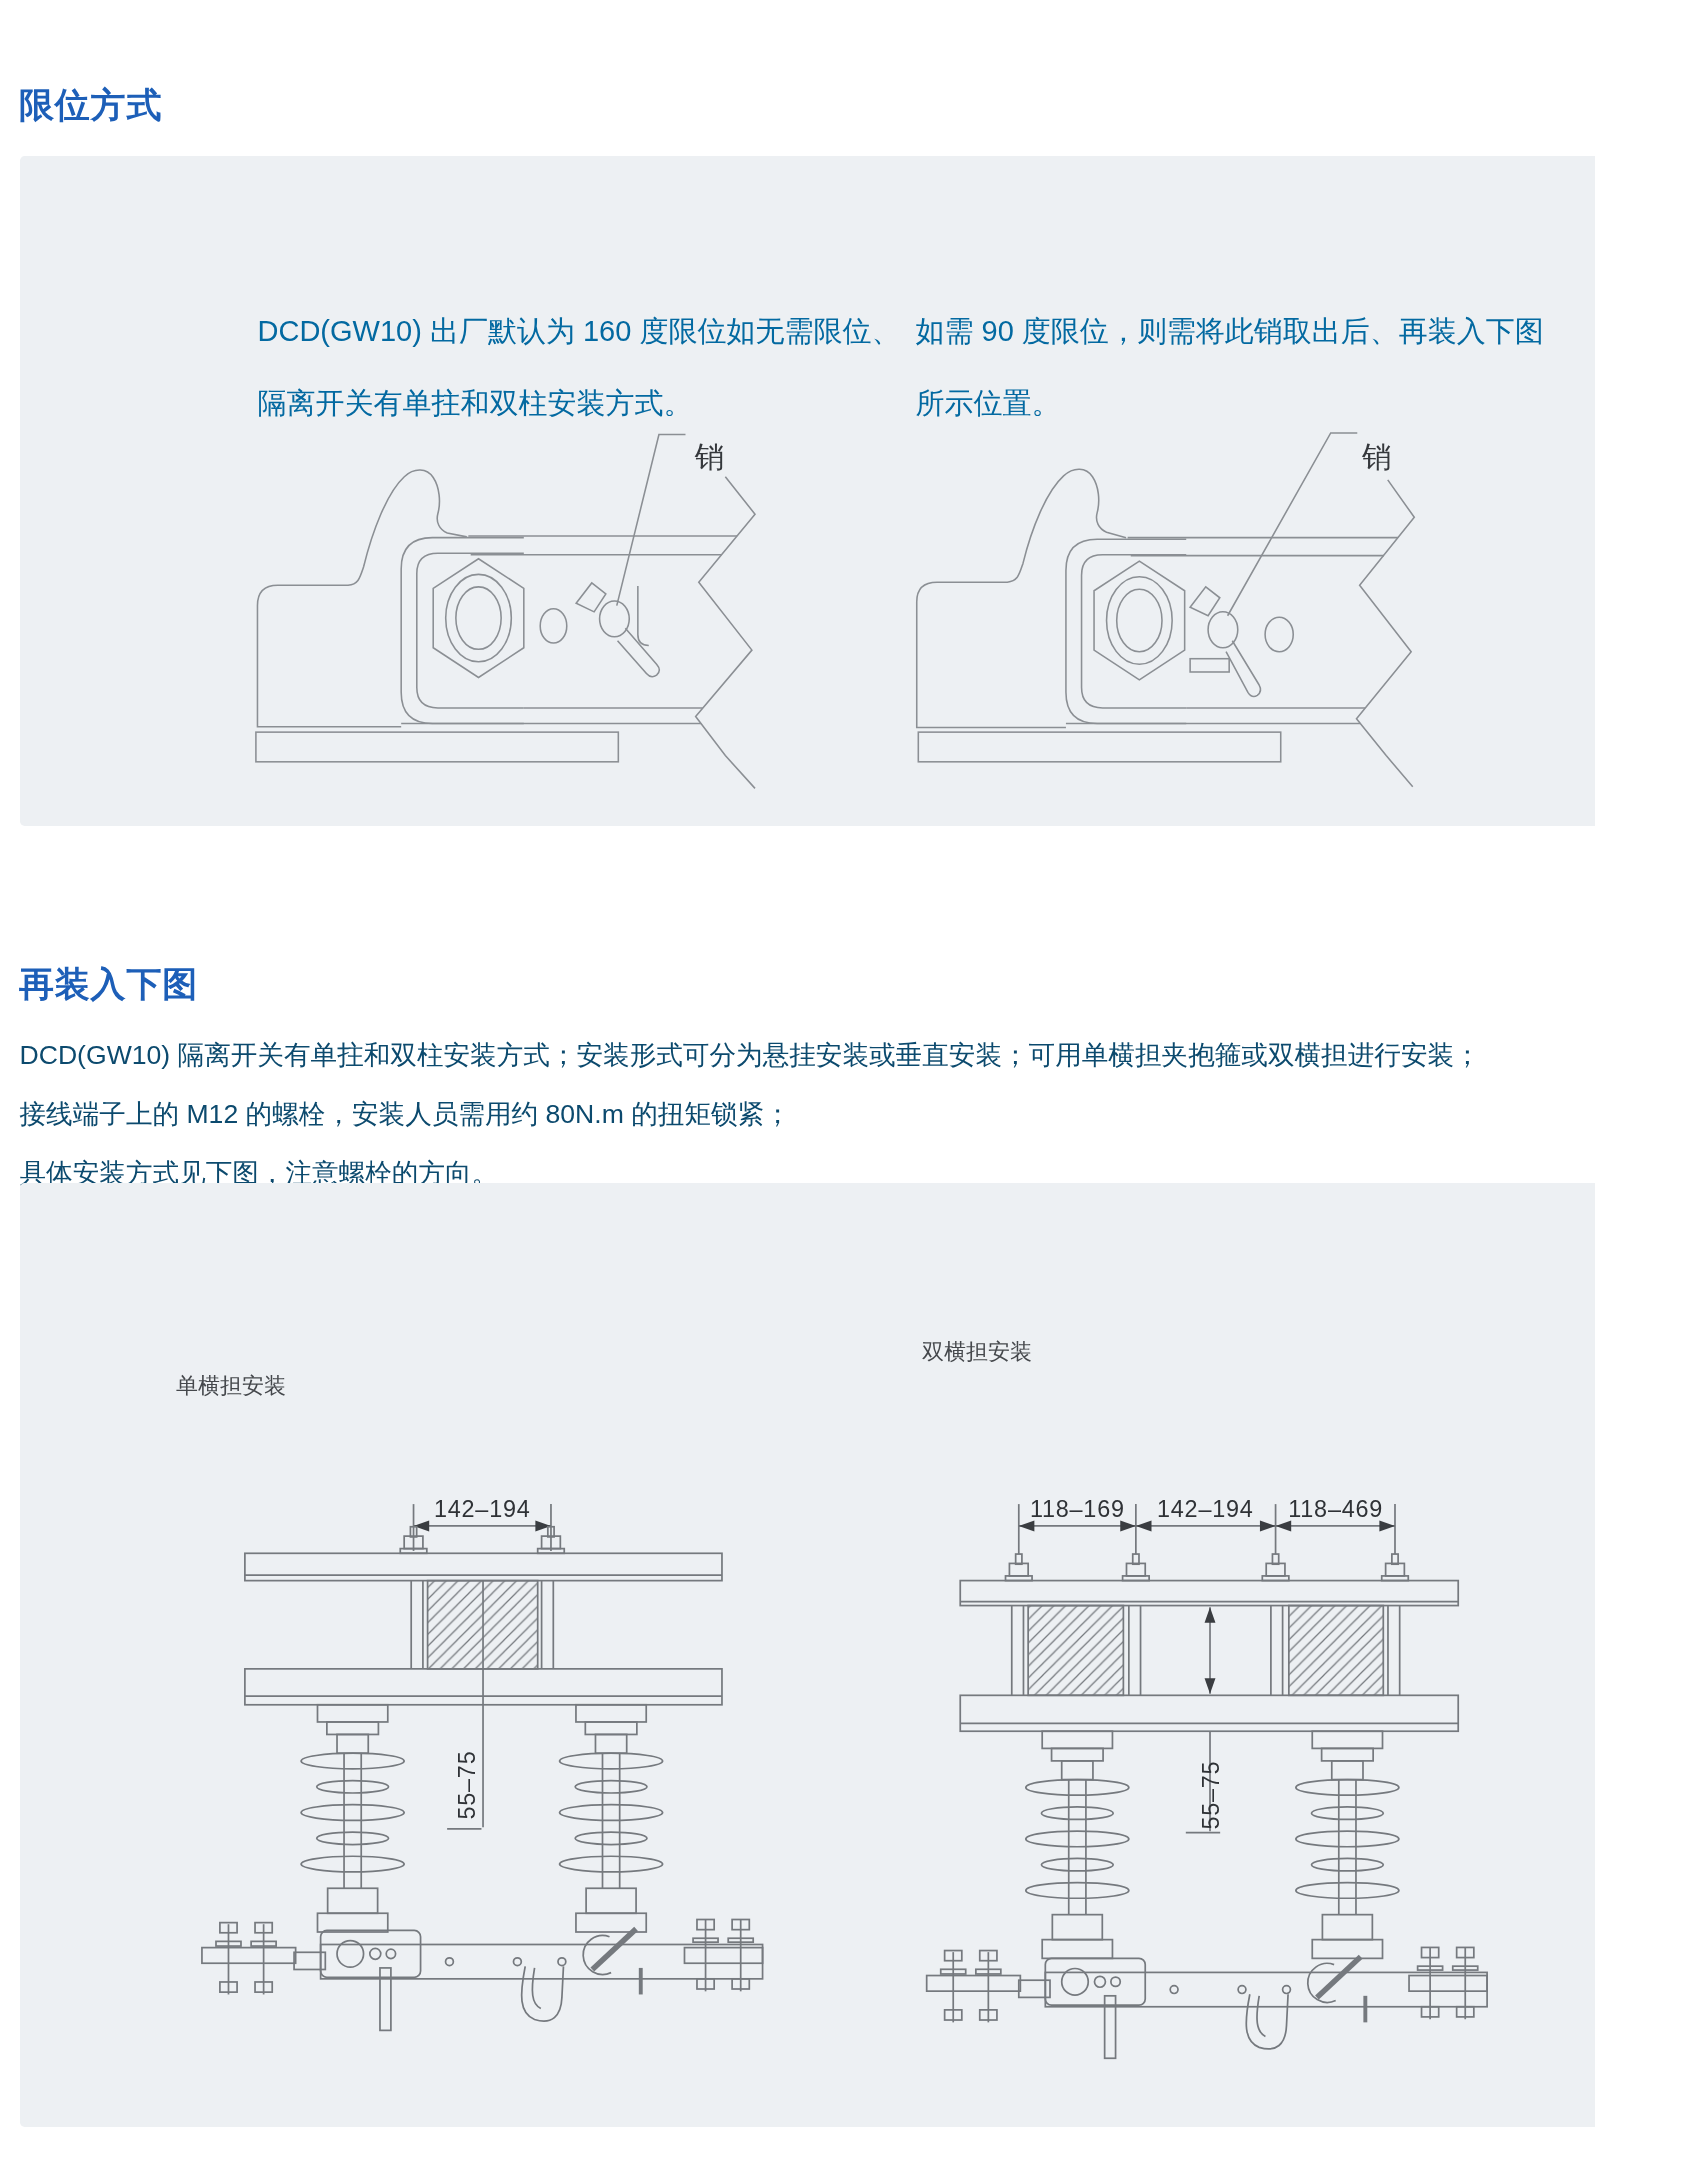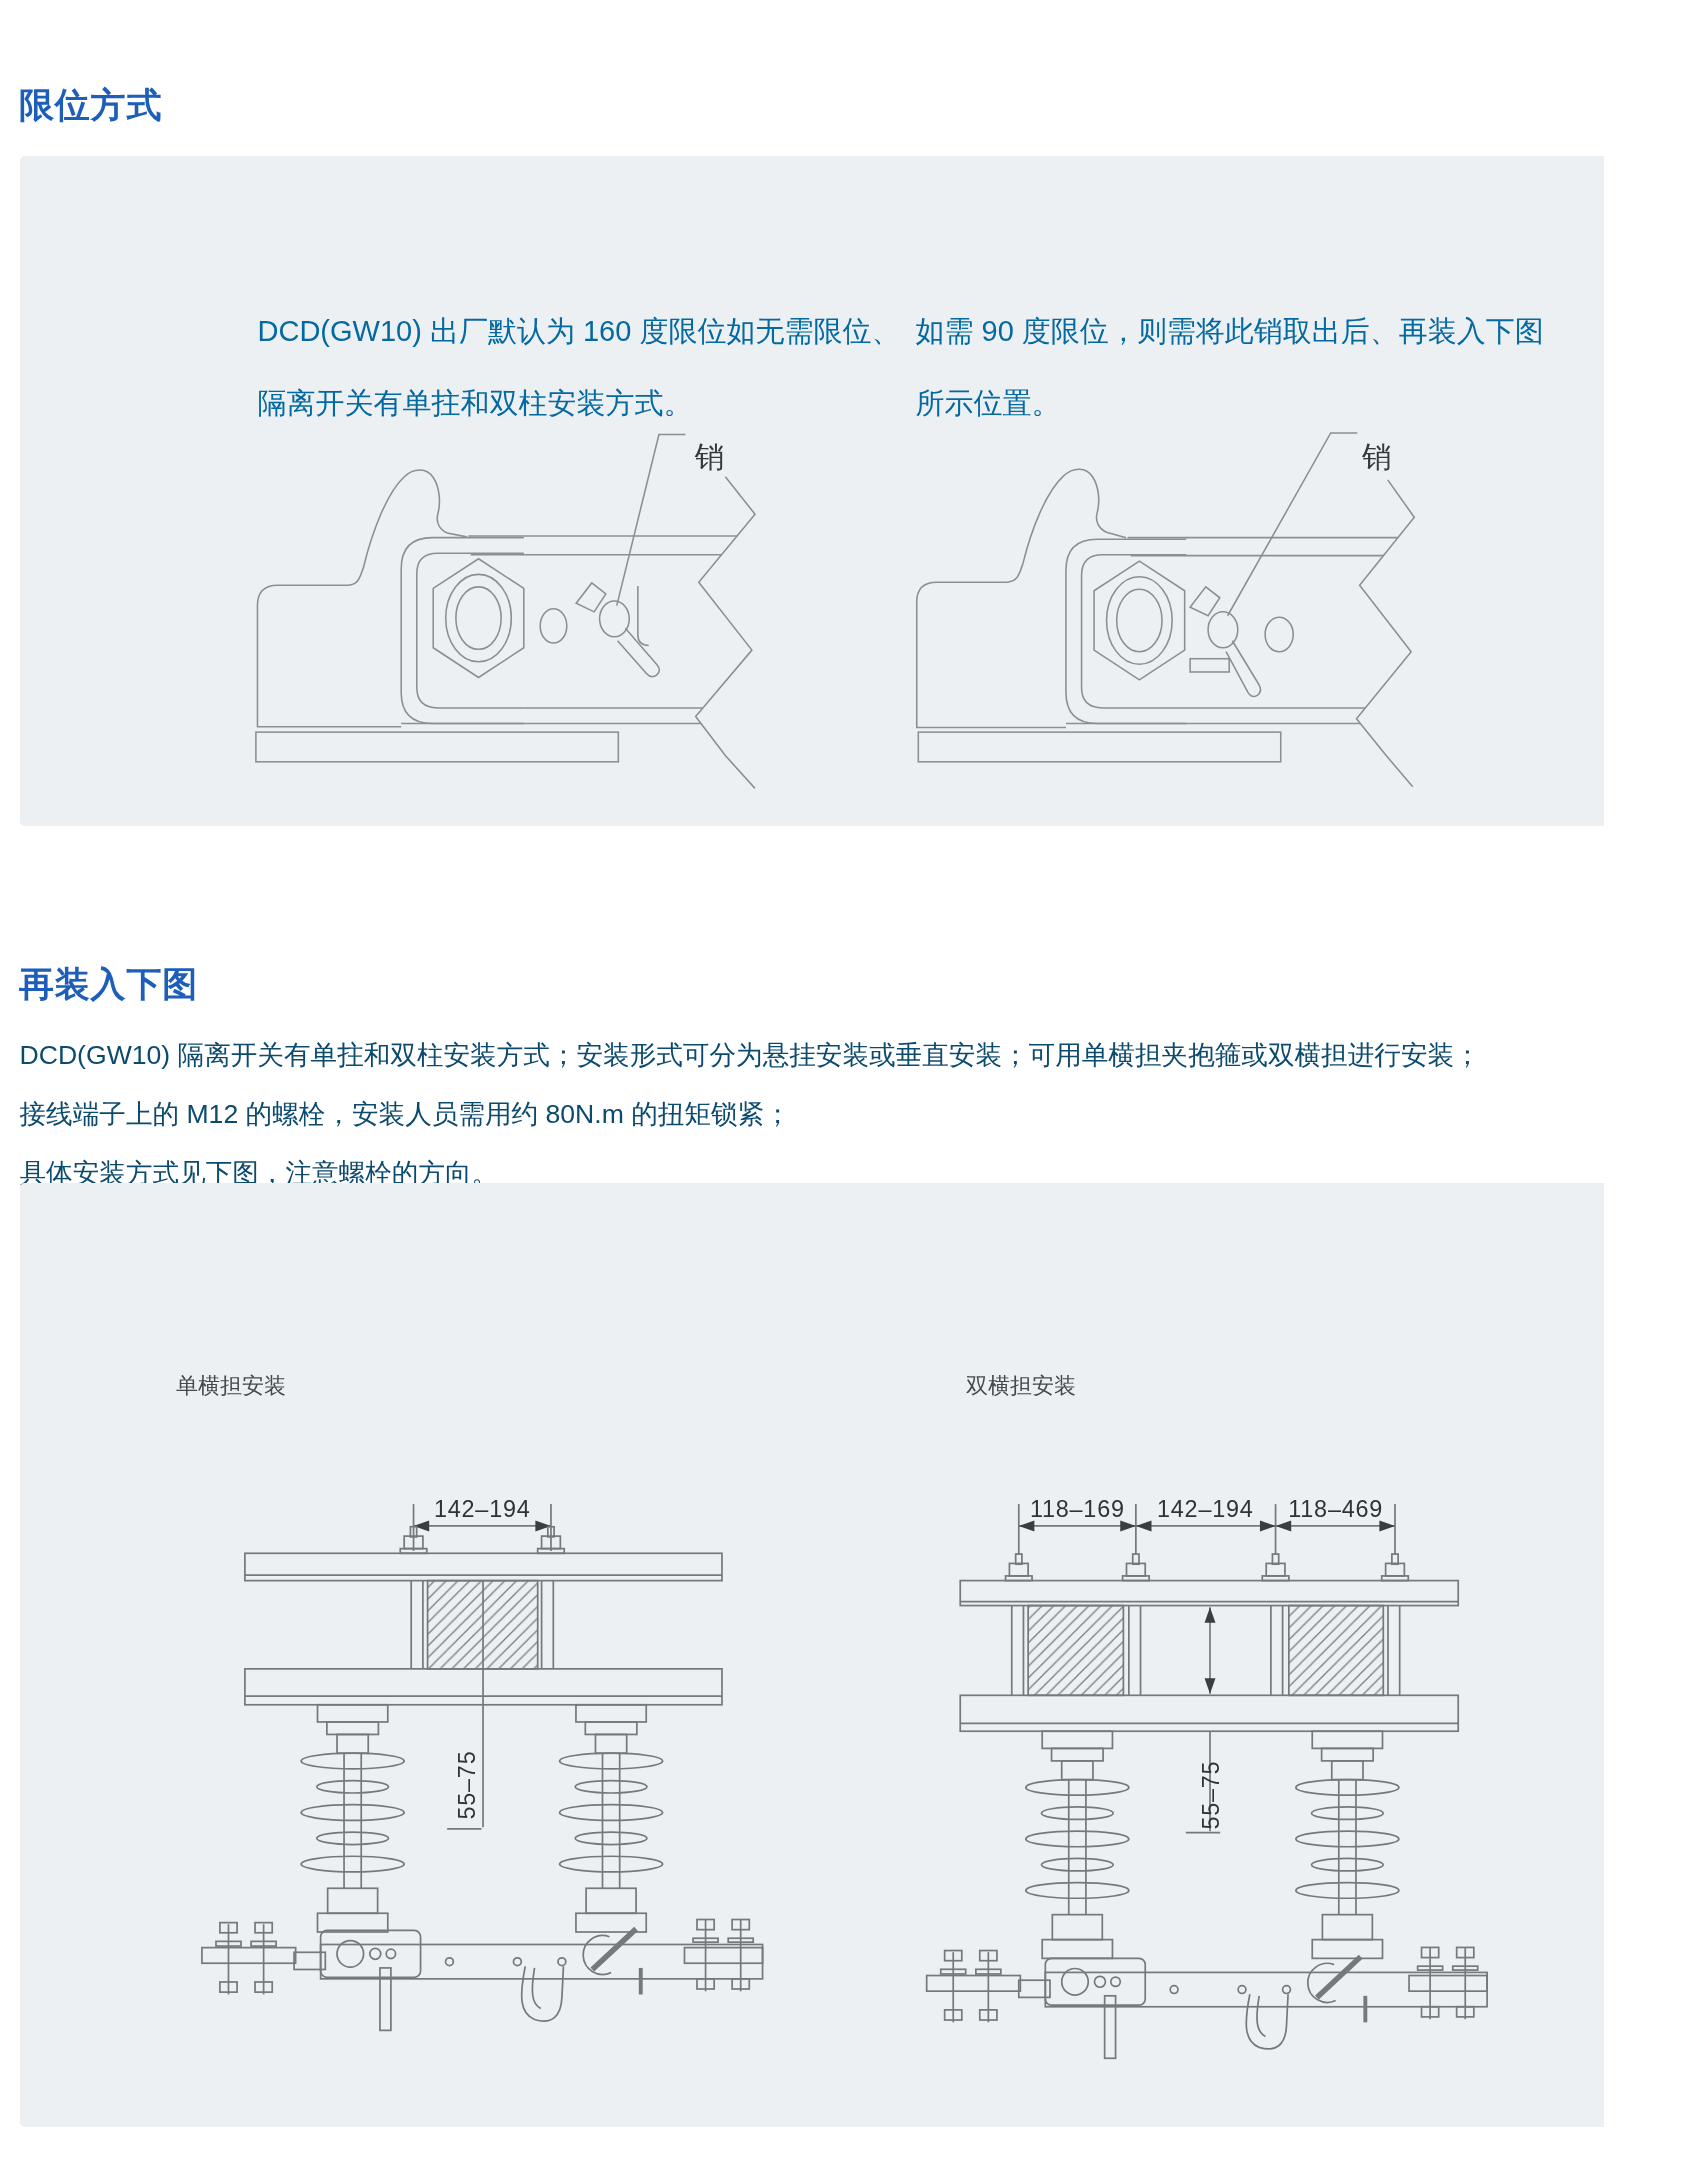--- a/index.html
+++ b/index.html
@@ -1,17 +1,17 @@
 <!DOCTYPE html>
 <html style="font-size:12.5px"><head>
 <meta charset="utf-8">
 <style>
   html,body{margin:0;padding:0;background:#ffffff;}
   #page{position:relative;width:1595px;height:2161px;background:#ffffff;overflow:hidden;
-        font-family:"Liberation Sans","DejaVu Sans",sans-serif;padding-left:9px;}
+        font-family:"Liberation Sans","DejaVu Sans",sans-serif;}
   .sec-heading{position:absolute;left:19px;margin:0;font-size:35px;font-weight:700;
         color:#1d5fb8;letter-spacing:0.8px;}
   .panel{position:absolute;left:19.5px;width:1664px;background:#edf0f3;border-radius:4.7px;}
   .note{position:absolute;font-size:29px;line-height:72px;color:#0369a1;white-space:nowrap;}
   .para-line{position:absolute;left:19.5px;font-size:26.6px;color:#0c4a6e;white-space:nowrap;}
   .caption{position:absolute;font-size:22px;color:#45484c;}
   svg{position:absolute;overflow:visible;}
   .cad{stroke:#8b8f94;stroke-width:2;fill:none;}
   .cad2{stroke:#75797e;stroke-width:2.2;fill:none;}
   .dimtxt{font-size:30px;fill:#2f3236;letter-spacing:1px;}
@@ -104,21 +104,21 @@
 
   <h2 class="sec-heading" style="top:961px;">再装入下图</h2>
 
   <div class="para-line" style="top:1037px;">DCD(GW10) 隔离开关有单拄和双柱安装方式；安装形式可分为悬挂安装或垂直安装；可用单横担夹抱箍或双横担进行安装；</div>
   <div class="para-line" style="top:1096px;">接线端子上的 M12 的螺栓，安装人员需用约 80N.m 的扭矩锁紧；</div>
   <div class="para-line" style="top:1155px;">具体安装方式见下图，注意螺栓的方向。</div>
 
   <div class="panel" style="top:1183px;height:944px;"></div>
 
   <div class="caption" style="left:176px;top:1371px;">单横担安装</div>
-  <div class="caption" style="left:922px;top:1371px;margin-left:44px;">双横担安装</div>
+  <div class="caption" style="left:922px;top:1337px;">双横担安装</div>
 
   <svg style="left:180px;top:1476px;width:617px;height:570px" viewBox="230 1890 790 730">
     <defs>
       <pattern id="h1" patternUnits="userSpaceOnUse" width="15" height="15">
         <path d="M -3,18 L 18,-3 M 4,26 L 26,4 M -11,11 L 11,-11" stroke="#75797e" stroke-width="1.6"></path>
       </pattern>
       <g id="boltS" class="cad2">
         <rect x="-4" y="-34" width="8" height="13"></rect>
         <rect x="-12" y="-22" width="24" height="16"></rect>
         <rect x="-17" y="-6" width="34" height="6"></rect>

